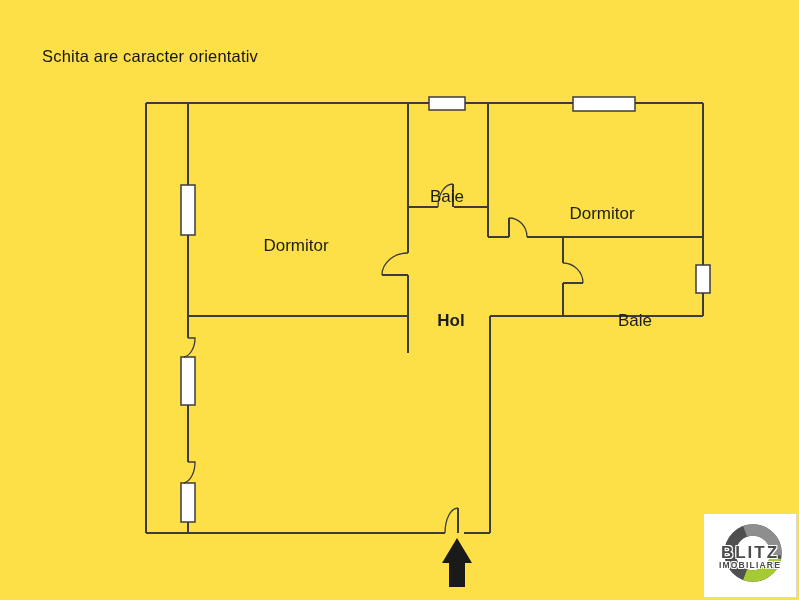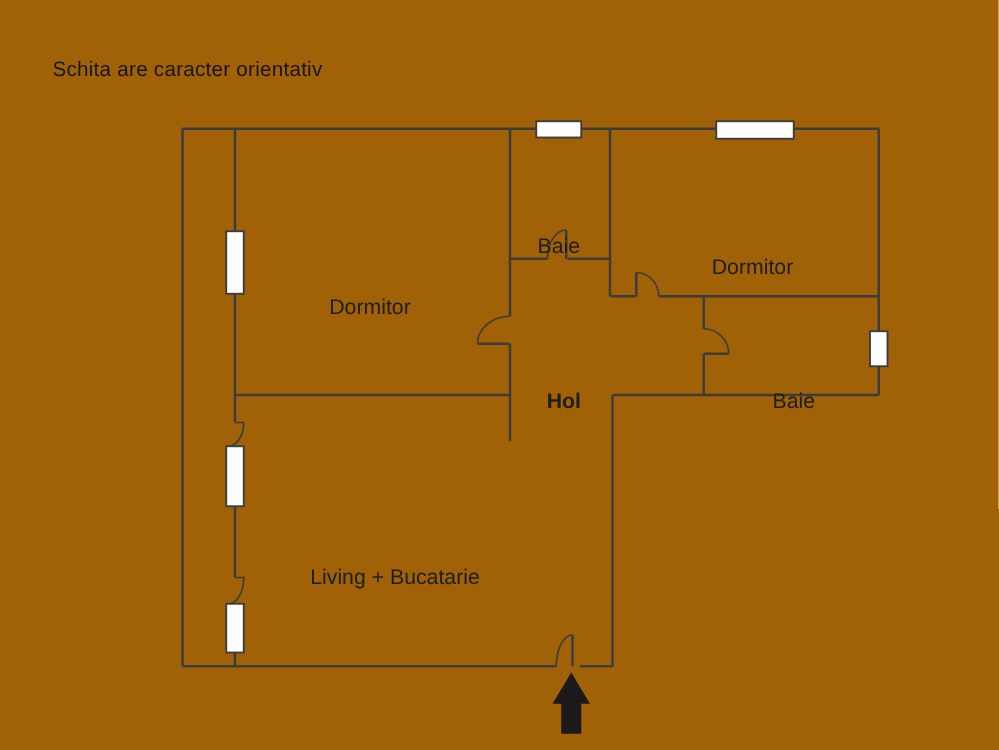--- a/index.html
+++ b/index.html
@@ -1,17 +1,17 @@
 <!DOCTYPE html>
 <html><head>
 <meta charset="utf-8">
 <style>
   html,body{margin:0;padding:0;background:#ffffff;}
   #stage{
-    position:relative;width:799px;height:600px;background:#a16207;overflow:hidden;
+    position:relative;width:799px;height:600px;background:#fde047;overflow:hidden;
     font-family:"Liberation Sans", sans-serif;
   }
   .note{
     position:absolute;left:42px;top:47px;
     font-size:16.5px;font-weight:500;color:#151515;letter-spacing:0.2px;white-space:nowrap;
   }
   #plan-svg{position:absolute;left:0;top:0;}
   .lbl{
     position:absolute;transform:translate(-50%,-50%);
     font-size:17px;font-weight:500;color:#1d1d1d;white-space:nowrap;margin-top:41px;
@@ -86,16 +86,24 @@
       <path d="M 188 338 L 195 338 A 13 19 0 0 1 184 357" fill="none" stroke="#3c3c3c" stroke-width="1.3"></path>
       <path d="M 188 462 L 195 462 A 13 21 0 0 1 184 483" fill="none" stroke="#3c3c3c" stroke-width="1.3"></path>
       <polygon points="457,538 472,563 465,563 465,587 449,587 449,563 442,563" fill="#1a1a1a"></polygon>
     </svg>
 
   <div class="lbl" id="lbl-dormitor-left">Dormitor</div>
   <div class="lbl" id="lbl-baie-top">Baie</div>
   <div class="lbl" id="lbl-dormitor-right">Dormitor</div>
   <div class="lbl" id="lbl-hol">Hol</div>
   <div class="lbl" id="lbl-baie-right">Baie</div>
-  <div class="lbl" id="lbl-living">Living + Bucatarie</div>
 
+  <div class="logo-card">
+    <svg width="94" height="85" viewBox="0 0 94 85">
+      <circle cx="49" cy="39" r="23" fill="none" stroke-width="11.5" stroke="#4f4f4f"></circle>
+      <path d="M 41.1 17.4 A 23 23 0 0 1 71.9 41" fill="none" stroke-width="11.5" stroke="#8e8e8e"></path>
+      <path d="M 71.5 43.8 A 23 23 0 0 1 41.1 60.6" fill="none" stroke-width="11.5" stroke="#a6ca33"></path>
+    </svg>
+    <div class="logo-brand">BLITZ</div>
+    <div class="logo-sub">IMOBILIARE</div>
+  </div>
 
 </div>
 
 </body></html>

